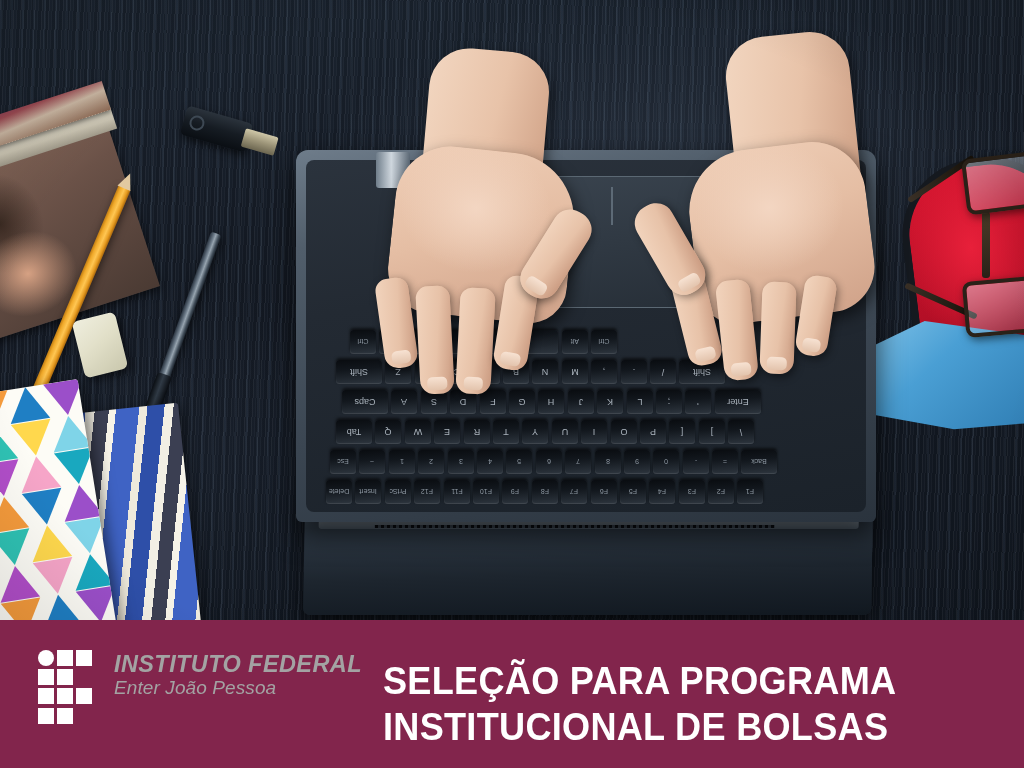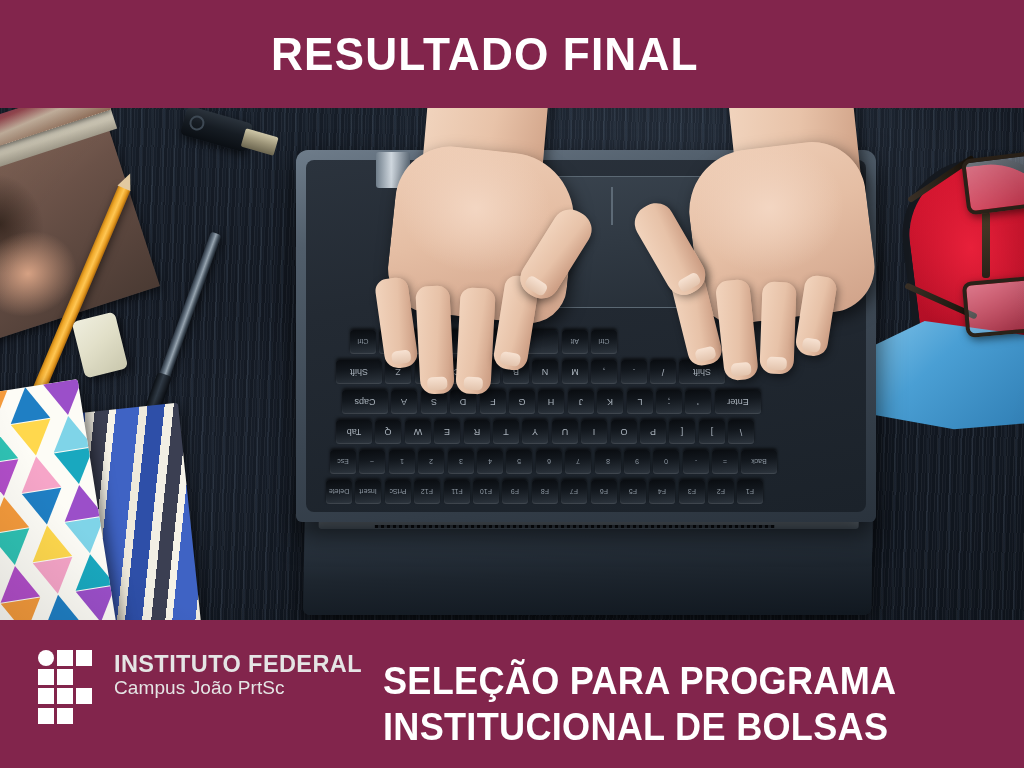--- a/index.html
+++ b/index.html
@@ -52,21 +52,21 @@
     margin-right:14px;
     margin-top:2px;
   }
   #logo-mark .cell {
     position:absolute;
     width:16px; height:16px;
     background:#ffffff;
   }
   #logo-mark .cell.circ { border-radius:50%; }
 
-  #logo-text { color:#e5e5e5; padding-top:4px; }
+  #logo-text { color:#a3a3a3; padding-top:4px;font-style:italic; }
   #logo-line1 {
     font-size:23.5px; font-weight:bold;
     letter-spacing:0.4px; line-height:1.05;
     white-space:nowrap;
   }
   #logo-line2 {
     font-size:19px; font-weight:normal;
     line-height:1.15; letter-spacing:0.1px;
     white-space:nowrap;
   }
@@ -657,42 +657,39 @@
         <div class="finger" id="hr-f2"></div>
         <div class="finger" id="hr-f3"></div>
         <div class="finger" id="hr-f4"></div>
         <div class="finger" id="hr-thumb"></div>
       </div>
     </div>
 
     <div id="vignette"></div>
   </div>
 
-  <div id="top-bar">
-    <div id="top-title">RESULTADO FINAL</div>
-  </div>
 
   <div id="bottom-bar">
 
     <div id="logo-block">
       <div id="logo-mark">
           <div class="cell circ" style="left: 0px; top: 0px;"></div>
           <div class="cell" style="left: 19.2px; top: 0px;"></div>
           <div class="cell" style="left: 38.4px; top: 0px;"></div>
           <div class="cell" style="left: 0px; top: 19.2px;"></div>
           <div class="cell" style="left: 19.2px; top: 19.2px;"></div>
           <div class="cell" style="left: 0px; top: 38.4px;"></div>
           <div class="cell" style="left: 19.2px; top: 38.4px;"></div>
           <div class="cell" style="left: 38.4px; top: 38.4px;"></div>
           <div class="cell" style="left: 0px; top: 57.6px;"></div>
           <div class="cell" style="left: 19.2px; top: 57.6px;"></div>
         </div>
       <div id="logo-text">
         <div id="logo-line1">INSTITUTO FEDERAL</div>
-        <div id="logo-line3">Campus João PrtSc</div>
+        <div id="logo-line3">Enter João Pessoa</div>
       </div>
     </div>
 
     <div id="bottom-headline">
       <div>SELEÇÃO PARA PROGRAMA</div>
       <div>INSTITUCIONAL DE BOLSAS</div>
     </div>
   </div>
 
 </div>

